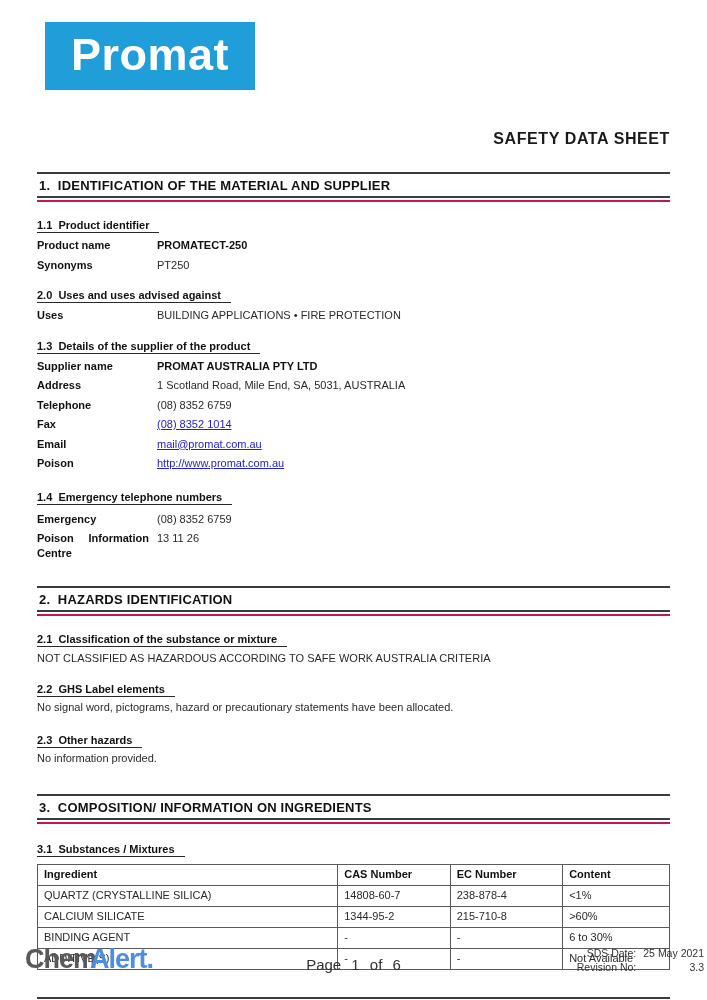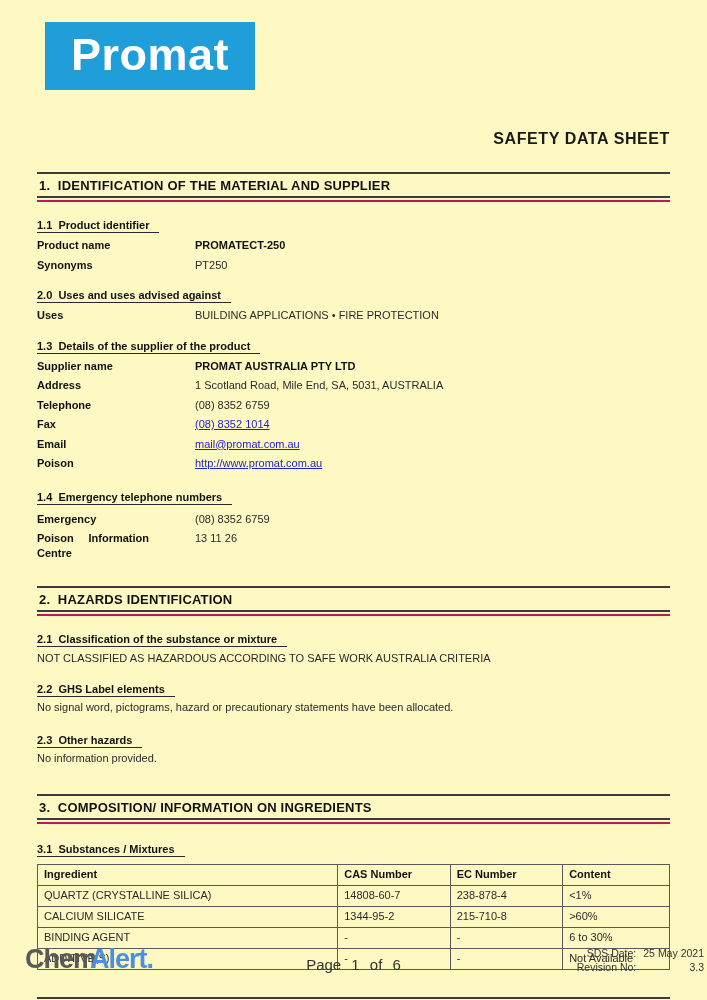--- a/index.html
+++ b/index.html
@@ -1,20 +1,20 @@
 <!DOCTYPE html>
 <html><head>
 <meta charset="utf-8">
 <style>
   html,body { margin:0; padding:0; background:#e8e8e8; }
   .page {
     position: relative;
     width: 707px; height: 1000px;
     margin: 0 auto;
-    background: #fef9c3;
+    background: #ffffff;
     font-family: "Liberation Sans", sans-serif;
     color: #2a2a2a;
     overflow: hidden;
   }
   .content { padding: 0 37px; }
 
   
   .logo {
     display: inline-block;
     margin: 22px 0 0 8px;
@@ -55,21 +55,21 @@
   .sub-head {
     display: inline-block;
     font-size: 11px;
     font-weight: bold;
     color: #111;
     border-bottom: 1.5px solid #2a2a2a;
     padding: 0 10px 1px 0;
     white-space: pre-wrap;
   }
 
-  .kv { display: flex; margin-top: 5px; font-size: 11px; line-height: 1.32; gap: 38px; }
+  .kv { display: flex; margin-top: 5px; font-size: 11px; line-height: 1.32; }
   .kv .k { width: 120px; flex: 0 0 120px; font-weight: bold; color: #111; }
   .kv .v { flex: 1; }
   .kv .v.bold { font-weight: bold; color: #111; }
   .plain { font-size: 11px; margin-top: 4px; line-height: 1.35; }
 
   .poison-l1 { display: flex; justify-content: space-between; padding-right: 8px; }
 
   a.link, .link { color: #2222cc; text-decoration: underline; cursor: pointer; }
 
   

